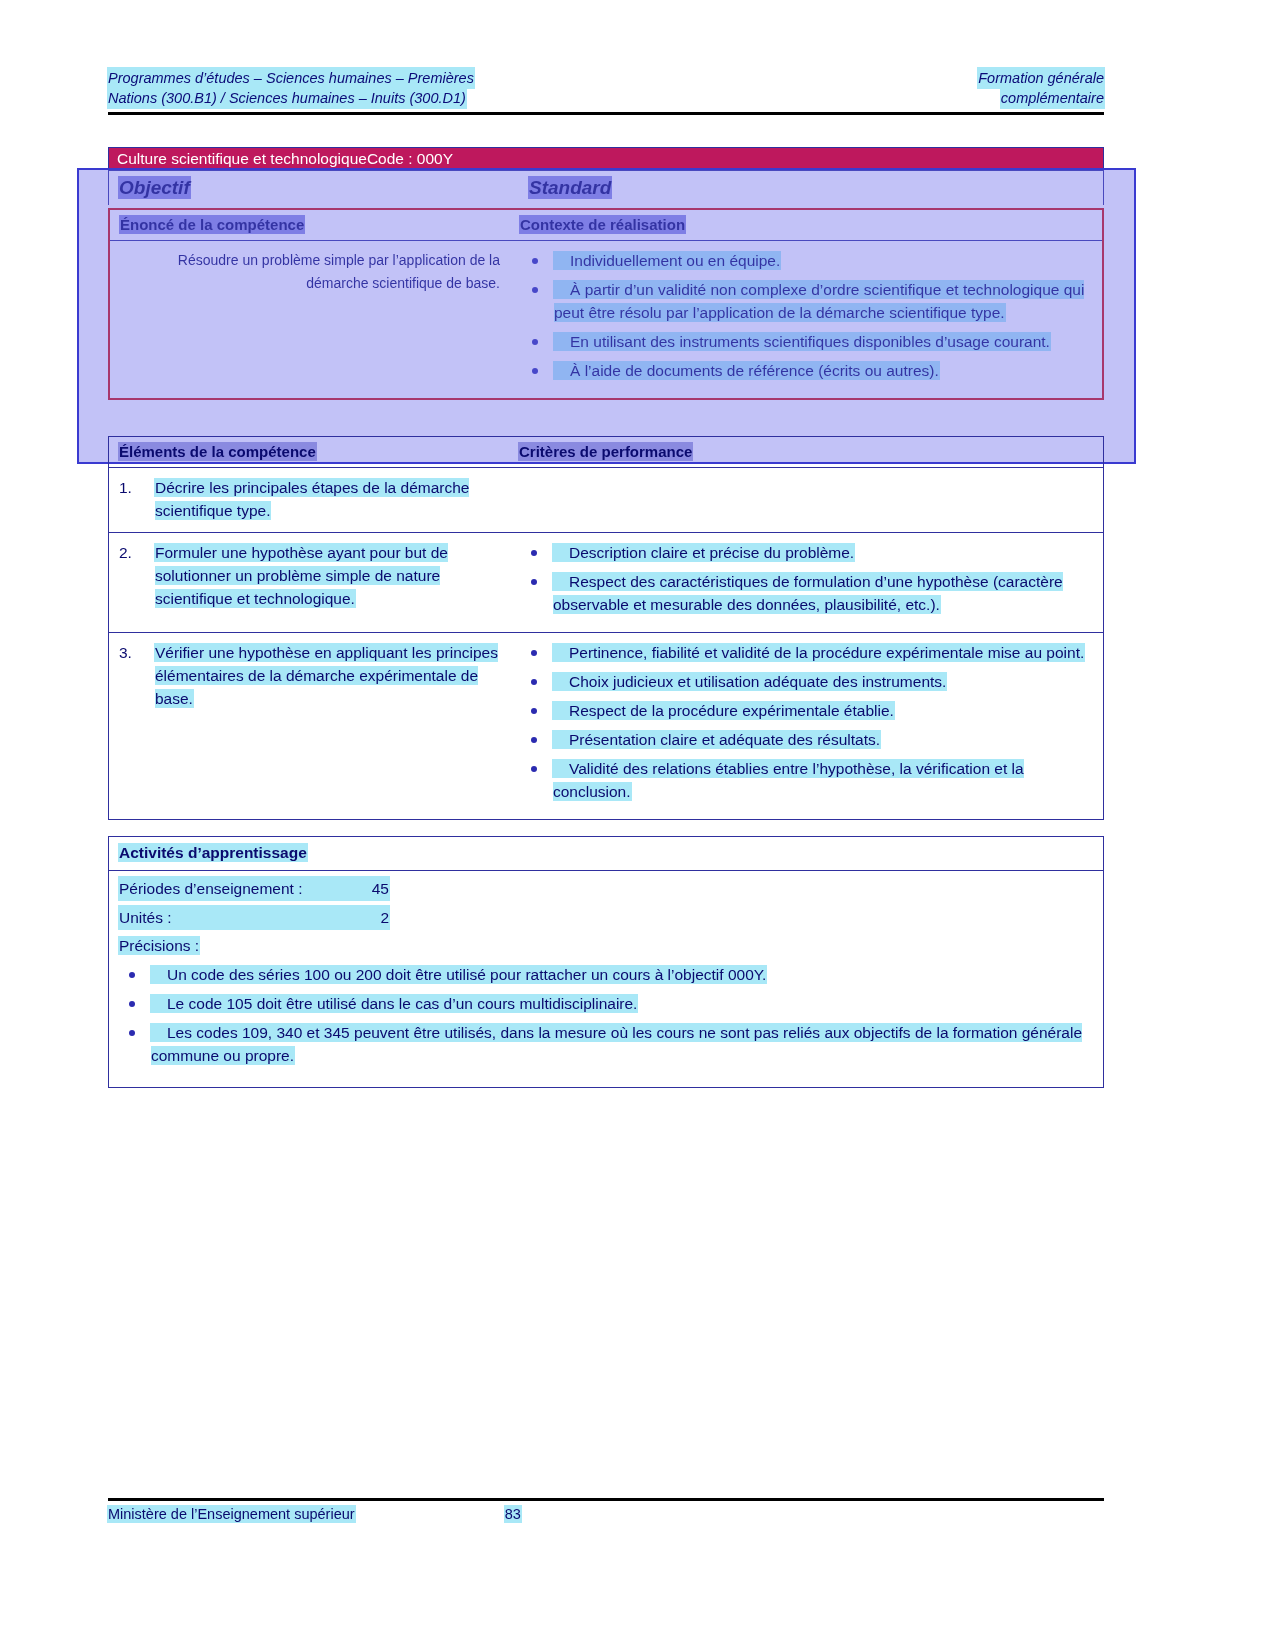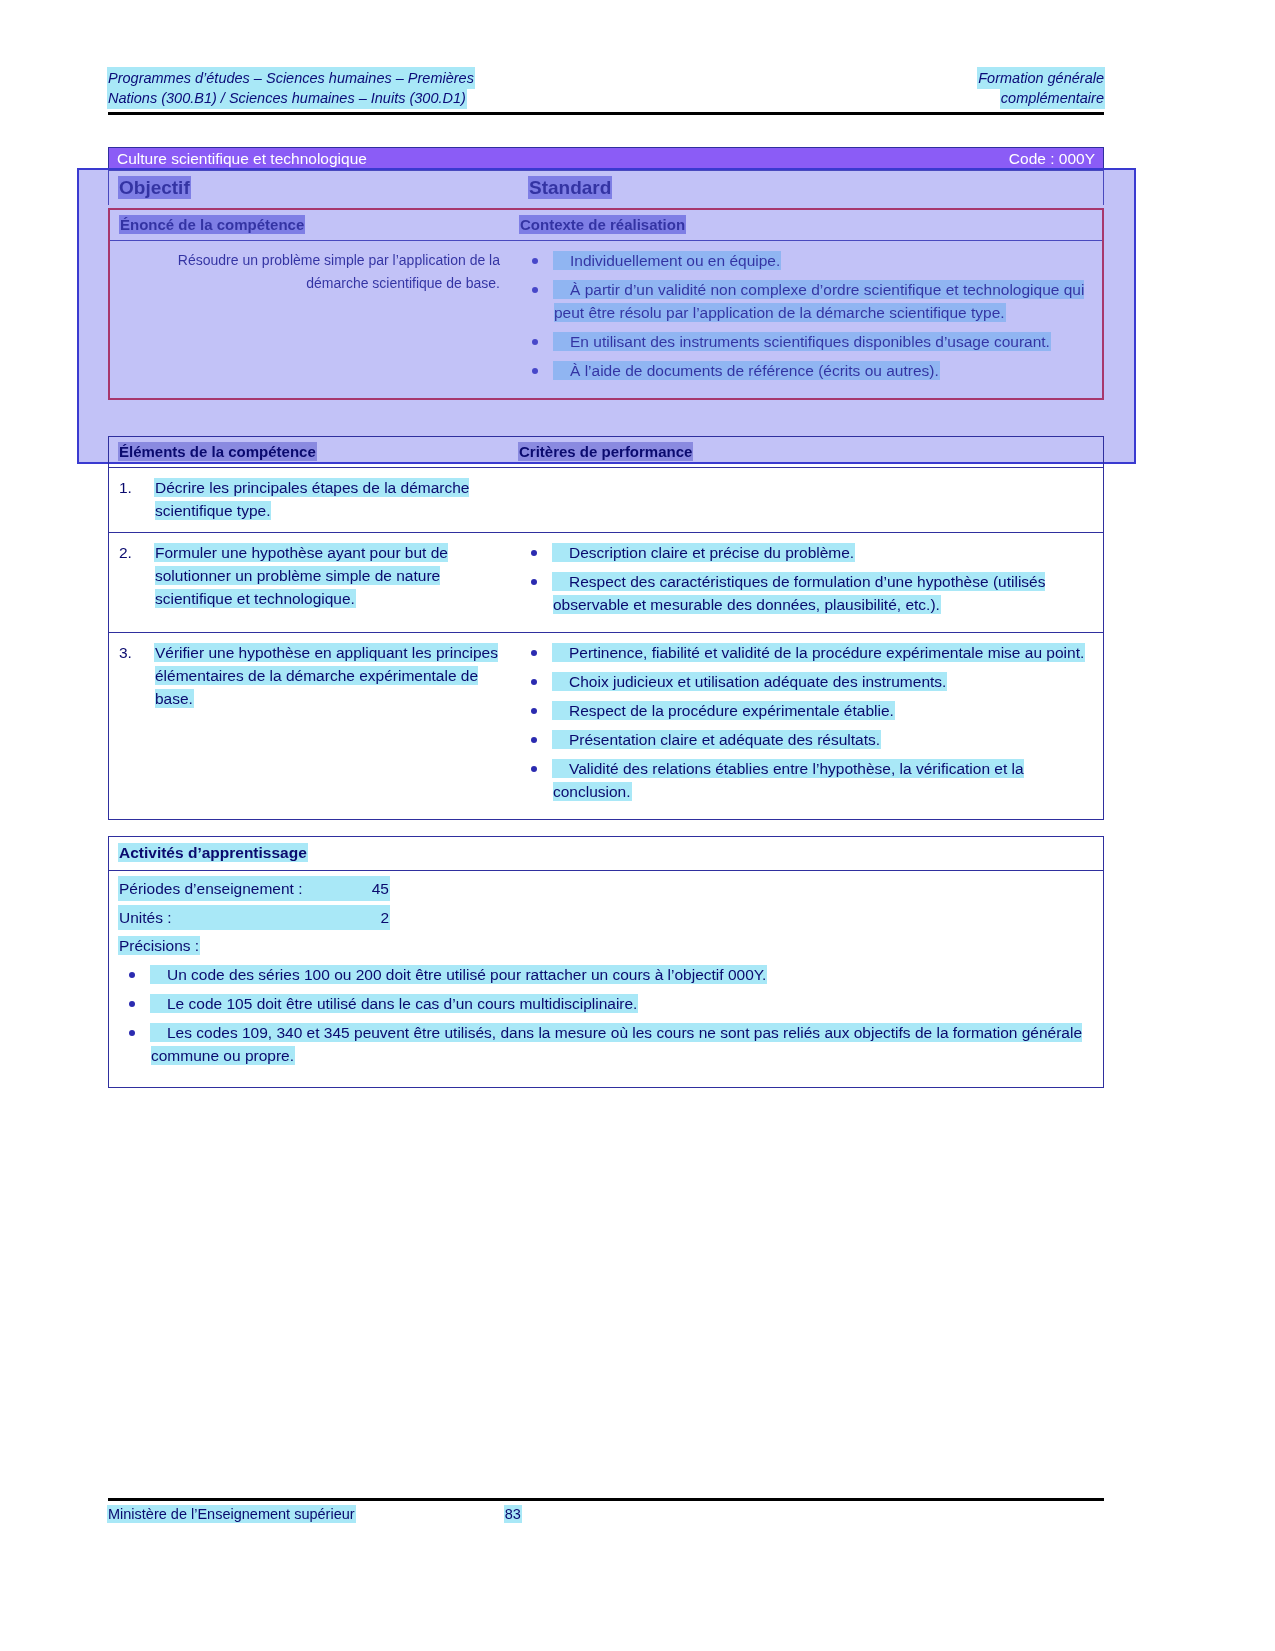--- a/index.html
+++ b/index.html
@@ -64,42 +64,43 @@
     box-sizing: border-box;
     pointer-events: none;
   }
 
   .band-title {
     position: absolute;
     left: 108px;
     top: 147px;
     width: 996px;
     height: 24px;
-    background: #8b5cf6;
+    background: #be185d;
     border: 1.5px solid #2f2f9e;
     box-sizing: border-box;
     display: flex;
     align-items: center;
-    justify-content: space-between;
+    justify-content: flex-start;
     padding: 0 8px;
     font-size: 15.5px;
     color: #ffffff;
   }
 
   .obj-std-row {
     position: absolute;
     left: 108px;
     top: 171px;
     width: 996px;
     height: 34px;
     box-sizing: border-box;
     border-left: 1.5px solid #2f2f9e;
     border-right: 1.5px solid #2f2f9e;
     display: flex;
     align-items: center;
+    font-style: italic;
     font-weight: bold;
     font-size: 19px;
   }
   .obj-std-row .c1 { width: 410px; padding-left: 10px; }
   .obj-std-row .c2 { flex: 1; }
 
   .sel-violet {
     background: #8a8ae0;
     box-shadow: 0 0 0 1px #8a8ae0;
   }
@@ -338,21 +339,21 @@
     </div>
 
     <div class="elem-row">
       <div class="cell left">
         <div class="num">2.</div>
         <div class="etxt"><span class="hlc">Formuler une hypothèse ayant pour but de solutionner un problème simple de nature scientifique et technologique.</span></div>
       </div>
       <div class="cell right">
         <ul class="bul">
           <li><span class="t">Description claire et précise du problème.</span></li>
-          <li><span class="t">Respect des caractéristiques de formulation d’une hypothèse (utilisés observable et mesurable des données, plausibilité, etc.).</span></li>
+          <li><span class="t">Respect des caractéristiques de formulation d’une hypothèse (caractère observable et mesurable des données, plausibilité, etc.).</span></li>
         </ul>
       </div>
     </div>
 
     <div class="elem-row">
       <div class="cell left">
         <div class="num">3.</div>
         <div class="etxt"><span class="hlc">Vérifier une hypothèse en appliquant les principes élémentaires de la démarche expérimentale de base.</span></div>
       </div>
       <div class="cell right">

